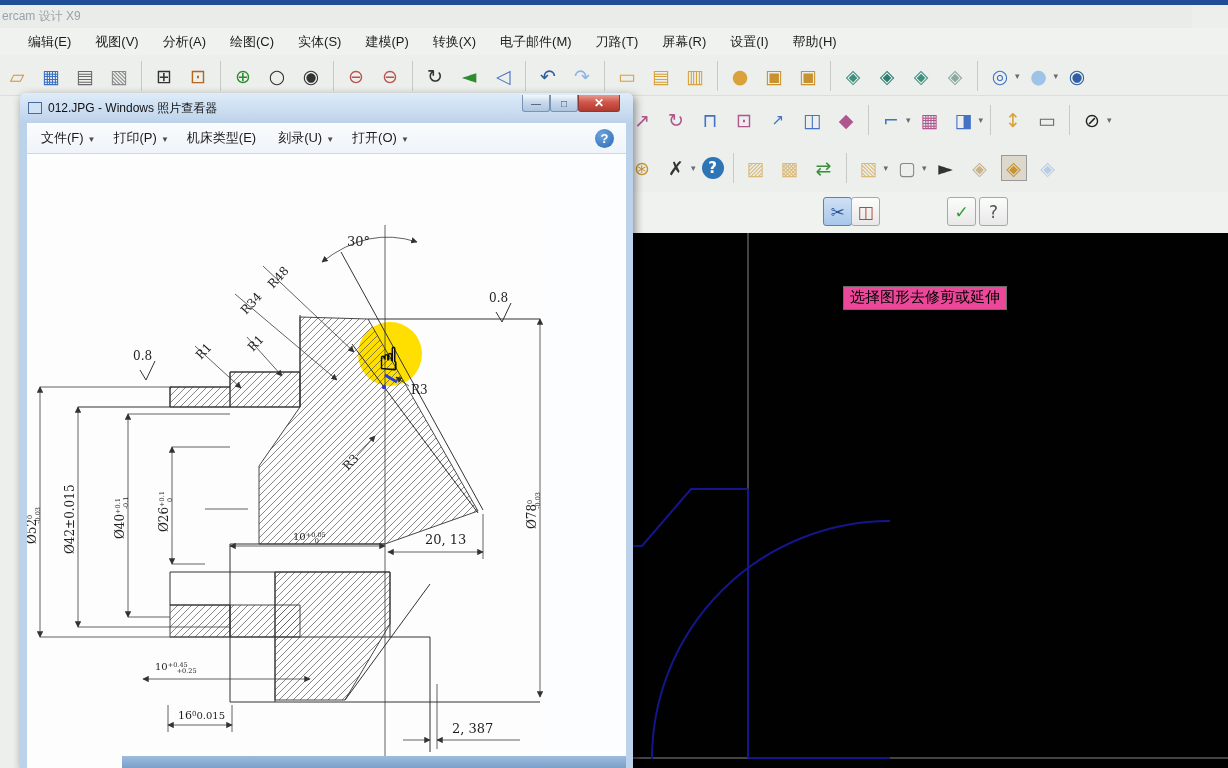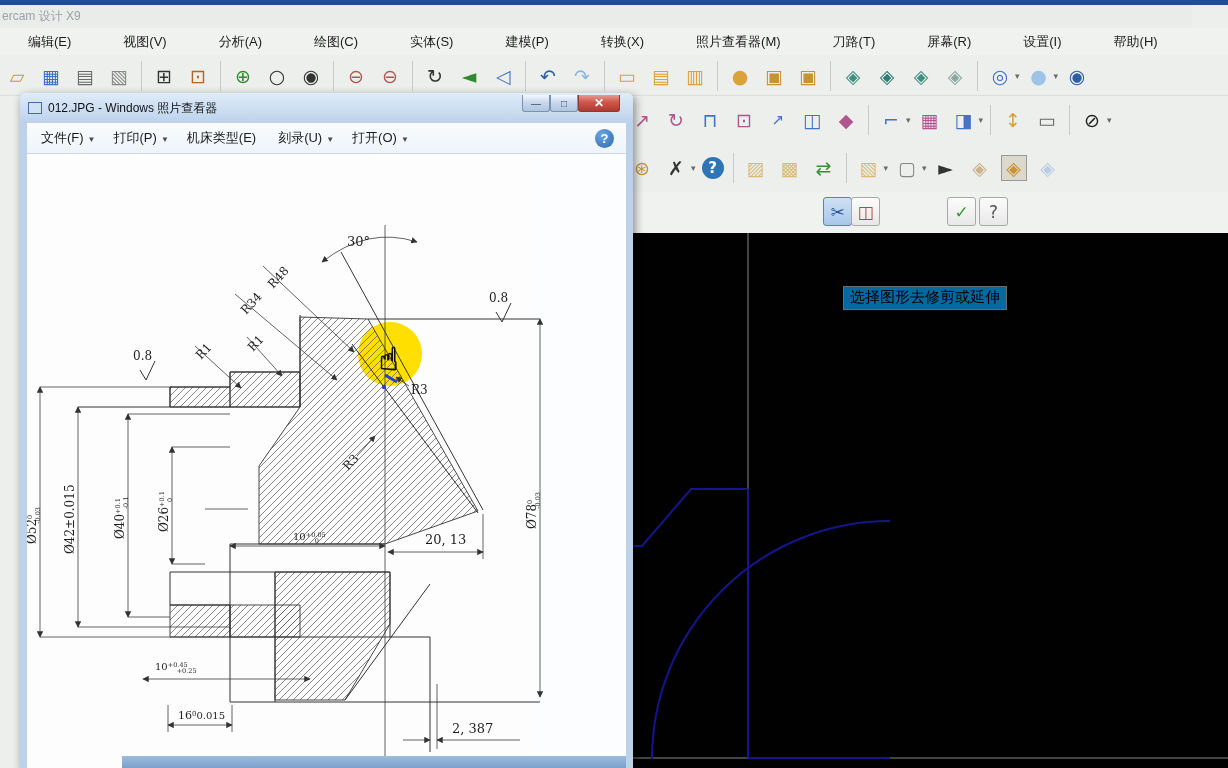--- a/index.html
+++ b/index.html
@@ -4,21 +4,21 @@
 <style>
   * { margin:0; padding:0; box-sizing:border-box; }
   html,body { width:1228px; height:768px; overflow:hidden; font-family:"Liberation Sans", sans-serif; }
   #screen { position:relative; width:1228px; height:768px; background:#edefed; overflow:hidden; }
 
   
   .mc-topborder { position:absolute; left:0; top:0; width:1228px; height:5px; background:#1f4e96; }
   .mc-titlebar { position:absolute; left:0; top:5px; width:1192px; height:23px; background:#e9ece9;
                  color:#9aa2ab; font-size:12px; line-height:23px; padding-left:2px; }
   .mc-menubar { position:absolute; left:0; top:28px; width:1228px; height:27px; background:#f0f2f0;
-                display:flex; align-items:center; padding-left:16px;gap:28px; }
+                display:flex; align-items:center; padding-left:16px; }
   .mc-menu-item { font-size:13px; color:#1b1b1b; padding:4px 12px; cursor:default; }
   .mc-toolbar { position:absolute; display:flex; align-items:center; }
   #tb-row1 { left:0; top:56px; width:1228px; height:40px; border-bottom:1px solid #dcdedc; }
   #tb-row2 { left:625px; top:99px; width:603px; height:42px; }
   #tb-row3 { left:625px; top:144px; width:603px; height:48px; }
   .tb-cell { width:26px; height:26px; margin:0 4px; display:flex; align-items:center; justify-content:center;
              font-family:"DejaVu Sans", sans-serif; font-size:19px; cursor:pointer; flex:0 0 auto; }
   .tb-cell.small { font-size:15px; }
   .tb-sep { width:1px; height:30px; background:#c8cac8; margin:0 5px; flex:0 0 auto; }
   .tb-dd { font-size:9px; color:#6a6a6a; margin:0 2px 0 -2px; cursor:pointer; flex:0 0 auto; }
@@ -34,21 +34,21 @@
   .fn-btn.fn-sel { background:linear-gradient(#cfe0f4,#a8c6ea); border-color:#5a82b4; }
 
   
   #leftstrip { position:absolute; left:0; top:96px; width:20px; height:672px; background:#f3f4f2; overflow:hidden; }
   #leftstrip .num { font-size:9px; color:#8a8a8a; margin:62px 0 8px 1px; }
   #leftstrip .mini { width:14px; height:14px; border:1px solid #b09ab0; background:#f6eef6; margin:14px 0 30px 2px; }
   #leftstrip .tab { font-size:13px; color:#3a3a3a; writing-mode:vertical-rl; letter-spacing:2px; margin-left:1px; }
 
   
   #viewport { position:absolute; left:632px; top:233px; width:596px; height:535px; background:#010101; }
-  #vp-tooltip { position:absolute; left:211px; top:53px; background:#0369a1; border:1px solid #6a6a6a;
+  #vp-tooltip { position:absolute; left:211px; top:53px; background:#ec4899; border:1px solid #6a6a6a;
                 color:#000; font-size:15px; padding:1px 6px 2px 6px; white-space:nowrap; }
 
   
   #pv { position:absolute; left:20px; top:93px; width:613px; height:675px; background:#bcd2ea;
         border-radius:5px 5px 0 0; box-shadow:2px 3px 10px rgba(0,0,0,.45); }
   #pv-title { position:absolute; left:0; top:0; width:100%; height:30px; display:flex; align-items:center;
               background:linear-gradient(#dfecf9,#bcd2ea); border-radius:5px 5px 0 0; padding-left:8px; }
   #pv-title .ticon { width:14px; height:12px; border:1px solid #4a6a9a; background:#cfe2f4; margin-right:6px; }
   #pv-title .ttext { font-size:12px; color:#111; }
   .pv-winbtn { position:absolute; top:2px; height:17px; border:1px solid #7a93b4; border-top:none;
@@ -86,21 +86,21 @@
   <div class="mc-topborder"></div>
   <div class="mc-titlebar">ercam 设计 X9</div>
   <div class="mc-menubar" id="mc-menubar">
       <span class="mc-menu-item">编辑(E)</span>
       <span class="mc-menu-item">视图(V)</span>
       <span class="mc-menu-item">分析(A)</span>
       <span class="mc-menu-item">绘图(C)</span>
       <span class="mc-menu-item">实体(S)</span>
       <span class="mc-menu-item">建模(P)</span>
       <span class="mc-menu-item">转换(X)</span>
-      <span class="mc-menu-item">照片查看器(M)</span>
+      <span class="mc-menu-item">电子邮件(M)</span>
       <span class="mc-menu-item">刀路(T)</span>
       <span class="mc-menu-item">屏幕(R)</span>
       <span class="mc-menu-item">设置(I)</span>
       <span class="mc-menu-item">帮助(H)</span>
     </div>
 
   <div class="mc-toolbar" id="tb-row1">
       <span class="tb-cell" style="color: rgb(207, 148, 53);">▱</span>
       <span class="tb-cell" style="color: rgb(58, 111, 196);">▦</span>
       <span class="tb-cell" style="color: rgb(106, 106, 106);">▤</span>

